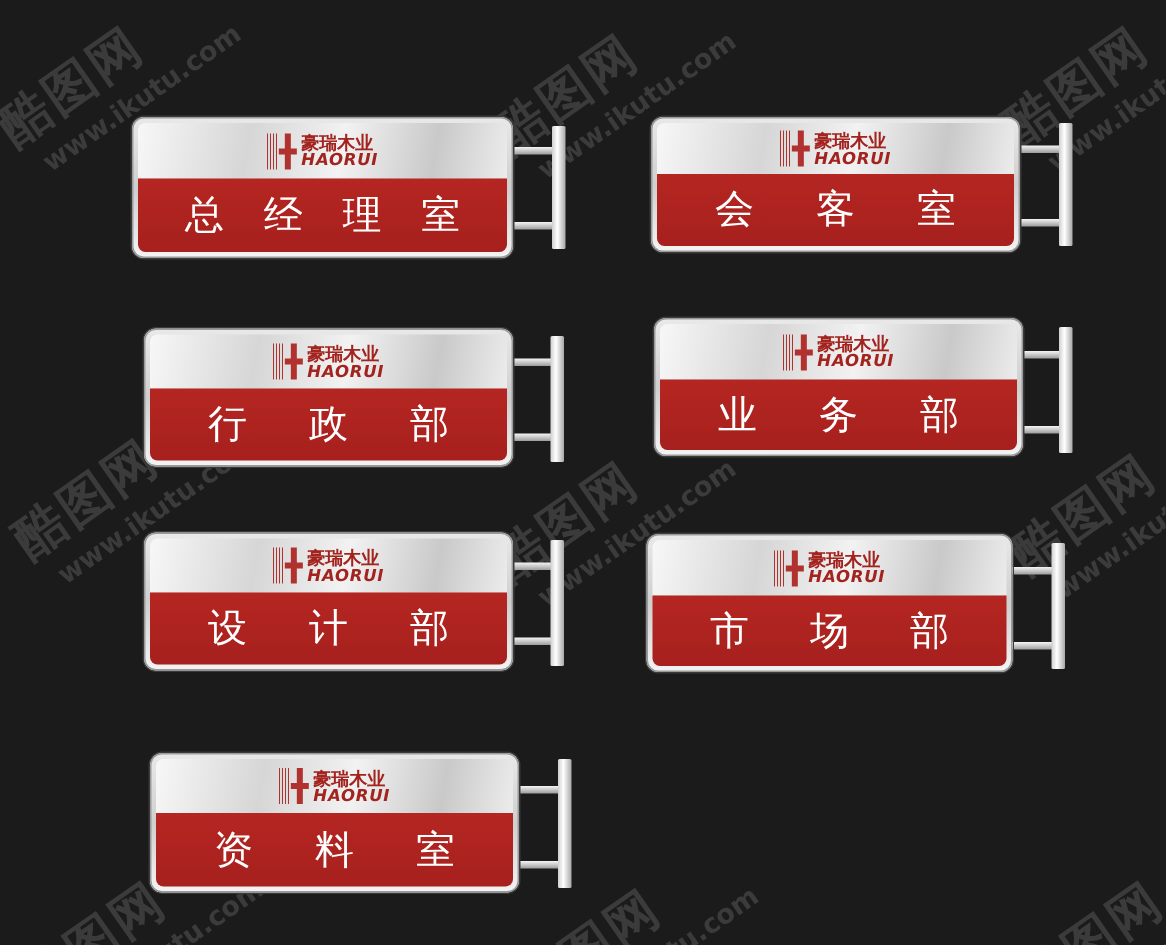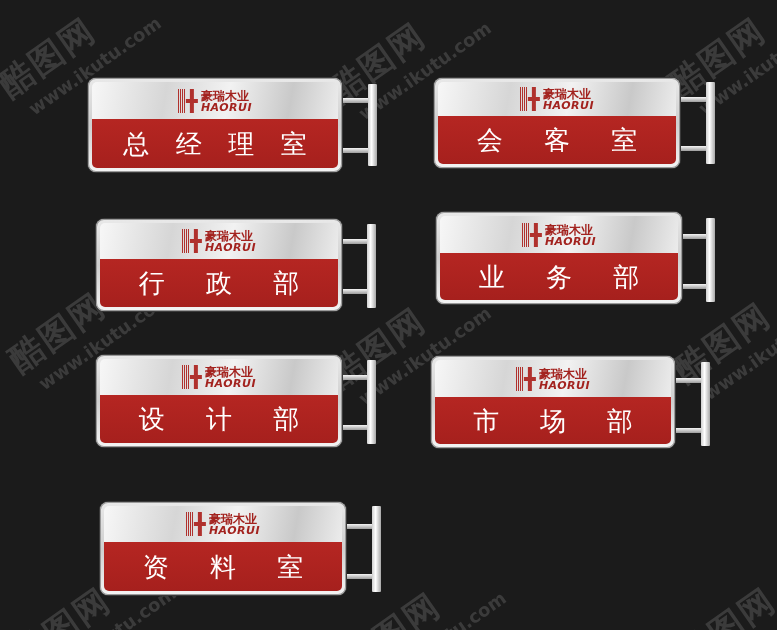--- a/index.html
+++ b/index.html
@@ -38,21 +38,21 @@
     display: flex; align-items: center; justify-content: space-around;
     padding: 0 18px; box-sizing: border-box;
   }
   .room-char {
     color: #ffffff; font-size: 26px; line-height: 1;
     font-family: "DejaVu Sans", sans-serif;
   }
   .logo {
     position: absolute; top: 50%; left: 50%;
     transform: translate(-50%, -50%);
-    display: flex; align-items: flex-end; gap: 3px;
+    display: flex; align-items: center; gap: 3px;
   }
   .logo-mark {
     width: 20px; height: 24px; position: relative;
     background:
       repeating-linear-gradient(90deg, #b0312d 0 1px, transparent 1px 2px) left/8px 100% no-repeat,
       linear-gradient(#b0312d,#b0312d) 12px 0/4px 100% no-repeat,
       linear-gradient(#b0312d,#b0312d) 8px 10px/12px 4px no-repeat;
   }
   .logo-text { display: flex; flex-direction: column; line-height: 1; }
   .logo-cn { color: #a3231f; font-size: 12px; font-weight: bold; }

